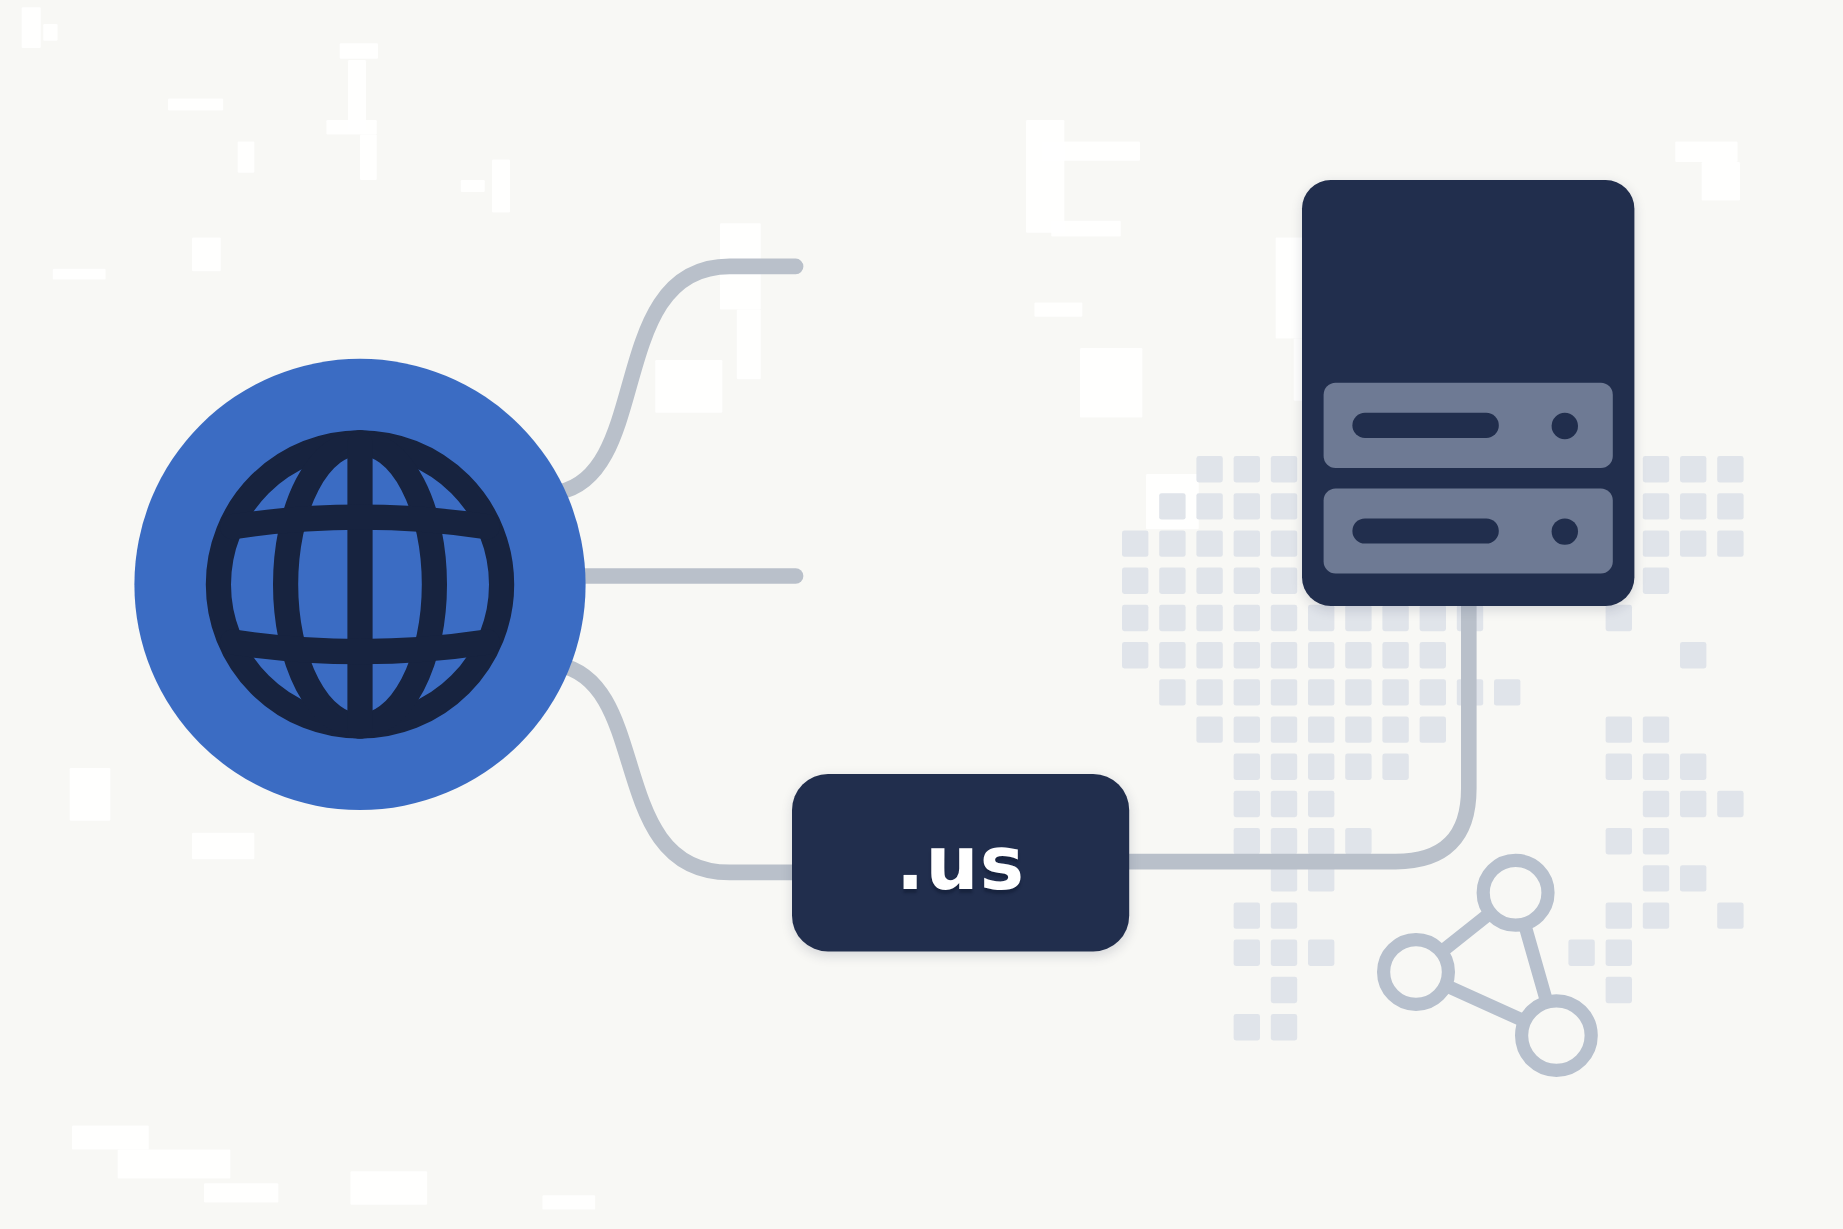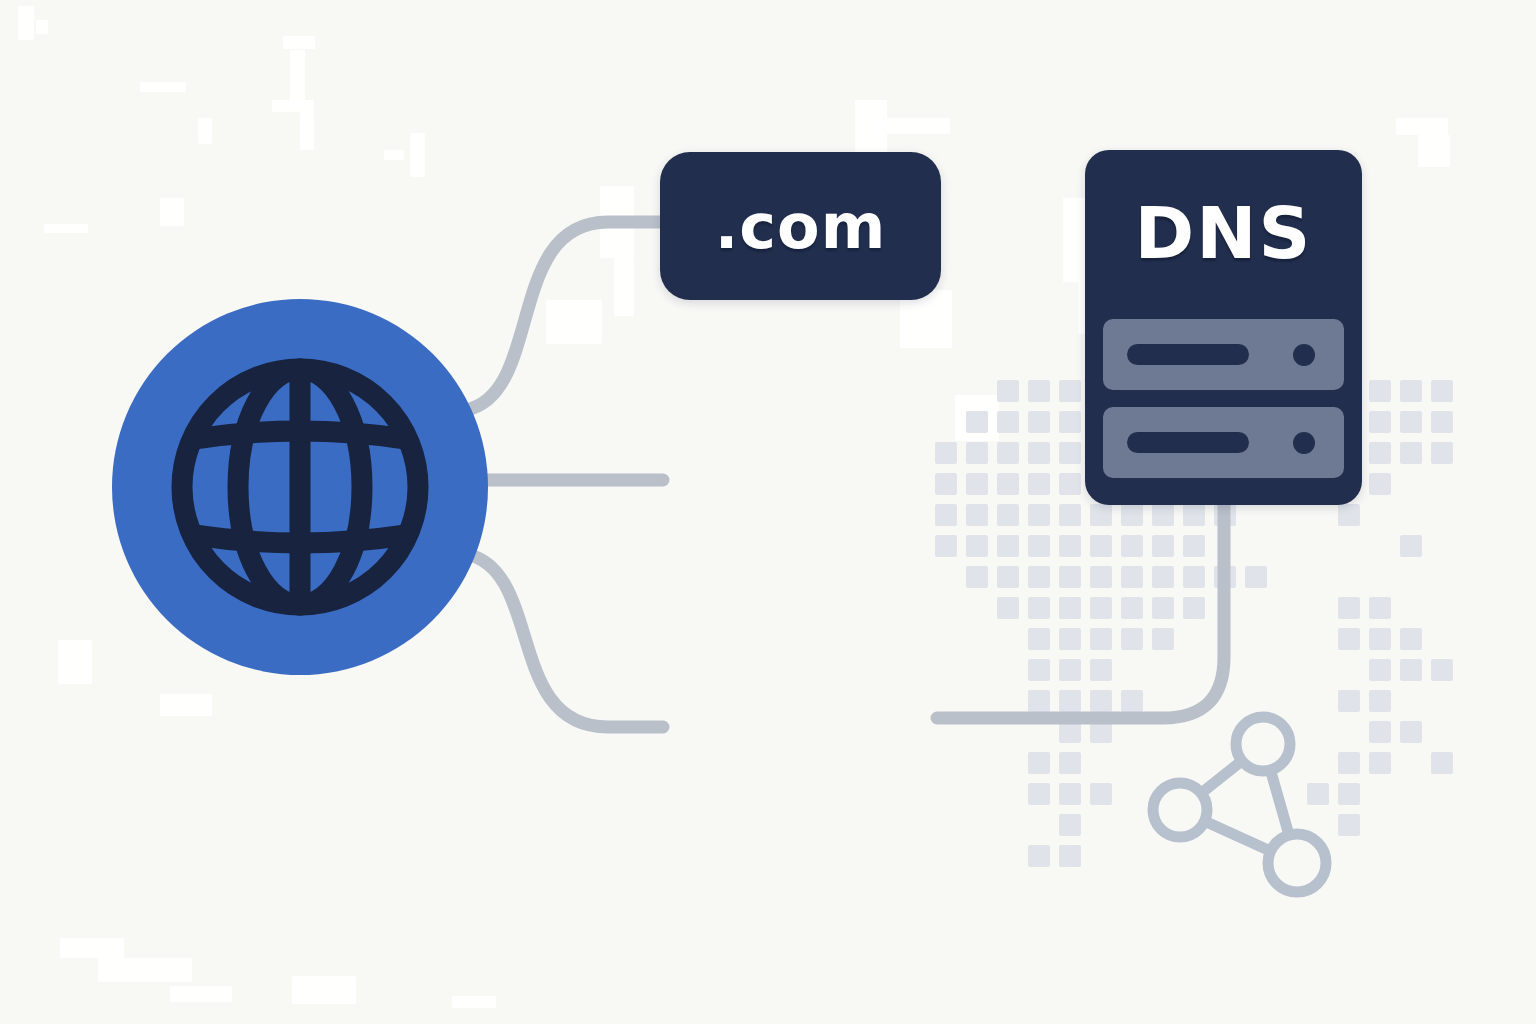--- a/index.html
+++ b/index.html
@@ -293,26 +293,25 @@
   <div class="globe">
     <svg width="300" height="300" viewBox="-150 -150 300 300">
       <circle cx="0" cy="0" r="118"></circle>
       <ellipse cx="0" cy="0" rx="62" ry="118"></ellipse>
       <line x1="0" y1="-118" x2="0" y2="118"></line>
       <path d="M -106 -48 Q 0 -64 106 -48"></path>
       <path d="M -106 48 Q 0 64 106 48"></path>
     </svg>
   </div>
 
-  <div class="tld tld-com">
-    <span>.com</span>
+  <div class="tld tld-us">
+    <span>.us</span>
   </div>
 
   <div class="dns">
-    <div class="dns-title">DNS</div>
     <div class="rack rack-1">
       <div class="rack-bar"></div>
       <div class="rack-led"></div>
     </div>
     <div class="rack rack-2">
       <div class="rack-bar"></div>
       <div class="rack-led"></div>
     </div>
   </div>
 

